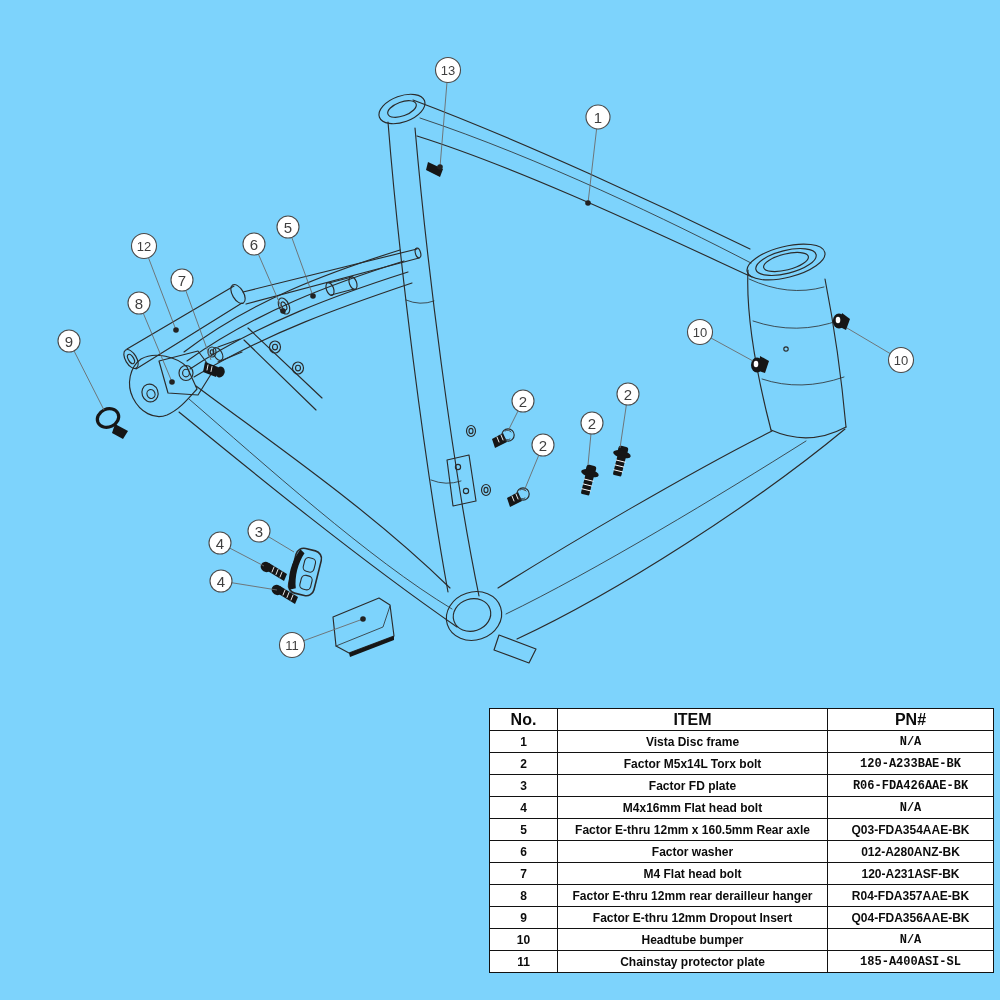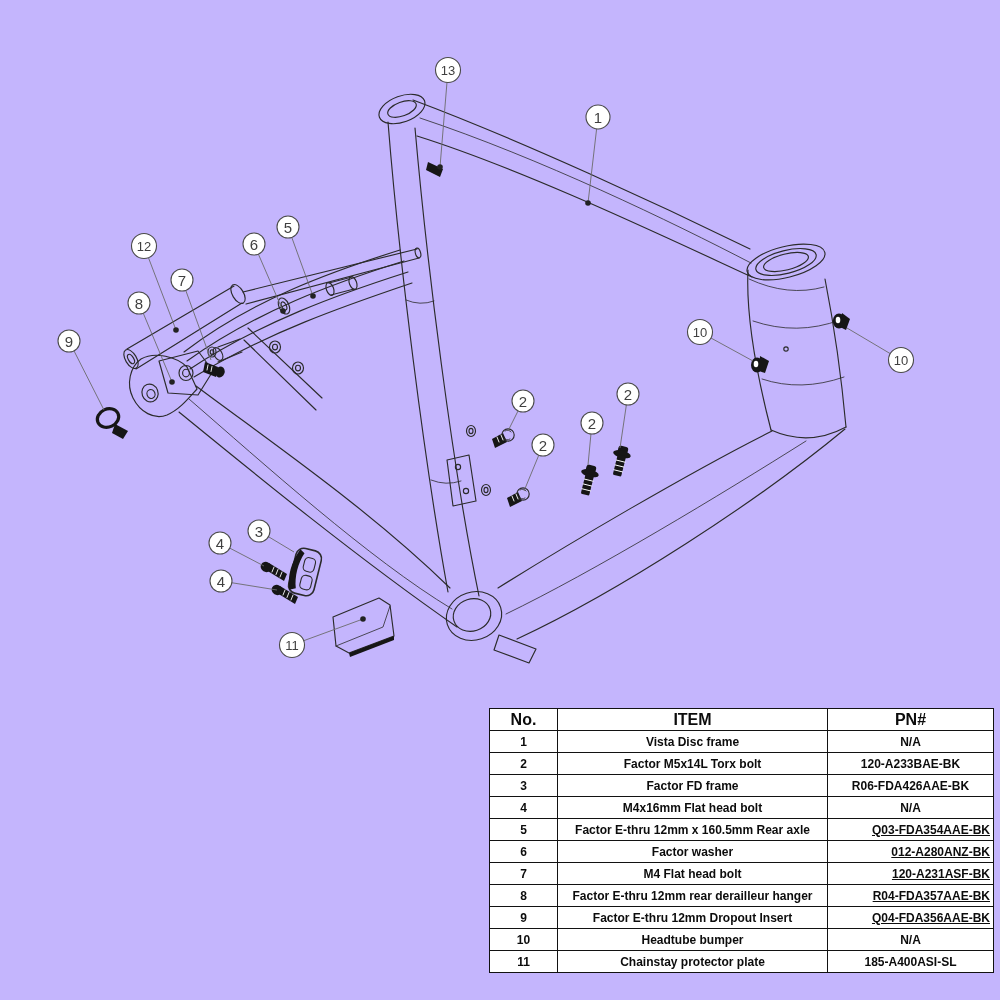--- a/index.html
+++ b/index.html
@@ -1,40 +1,40 @@
 <!DOCTYPE html>
 <html style="--line: #2b2b2b; --leader: #6b6b6b; --balloon: #4a4a4a; --balloon-text: #3f3f3f; --dark: #161616; --tbl: #121212;"><head>
 <meta charset="utf-8">
 <style>
   :root{
     --line:#2b2b2b; --leader:#6b6b6b; --balloon:#4a4a4a; --balloon-text:#3f3f3f;
     --dark:#161616; --tbl:#121212;
   }
   html,body{margin:0;padding:0;background:#fff;}
   body{width:1000px;height:1000px;position:relative;font-family:"Liberation Sans",sans-serif;}
-  .stage{position:absolute;inset:0;background:#c4b5fd;}
+  .stage{position:absolute;inset:0;background:#7dd3fc;}
   svg.diagram{position:absolute;left:0;top:0;}
   #frame{stroke:var(--line);stroke-width:1.15;fill:none;stroke-linecap:round;stroke-linejoin:round;}
   #frame .thin{stroke-width:0.8;}
   #frame .dark{fill:var(--dark);stroke:none;}
   #frame .wt{stroke:#ffffff;stroke-width:0.9;fill:none;}
   #callout-layer line{stroke:var(--leader);stroke-width:0.9;}
   #callout-layer circle.balloon{fill:#fff;stroke:var(--balloon);stroke-width:1.1;}
   #callout-layer circle.dot{fill:#222;stroke:none;}
   #callout-layer text{fill:var(--balloon-text);font-family:"Liberation Sans",sans-serif;}
   table.parts-table{position:absolute;left:489px;top:708px;border-collapse:collapse;table-layout:fixed;background:#fff;}
   table.parts-table th, table.parts-table td{
     border:1.6px solid var(--tbl);font-size:12px;font-weight:700;color:#0c0c0c;
     height:21px;line-height:1;padding:0 3px;white-space:nowrap;overflow:hidden;
   }
   table.parts-table th{text-align:center;font-size:16px;}
   td.no-cell{text-align:center;}
   td.item-cell{text-align:center;padding-left:5px;}
-  td.pn-center{text-align:center;}
-  td.pn-left{text-align:right;padding-left:3px;text-decoration:underline;}
+  td.pn-center{text-align:center;font-family:Liberation Mono, monospace;}
+  td.pn-left{text-align:center;padding-left:3px;}
 </style>
 </head>
 <body>
 
 <div class="stage">
 
   <svg class="diagram" width="1000" height="1000" viewBox="0 0 1000 1000" xmlns="http://www.w3.org/2000/svg">
     <g id="frame">
 
       <g>
@@ -341,21 +341,21 @@
           <td class="item-cell">Vista Disc frame</td>
           <td class="pn-center">N/A</td>
         </tr>
         <tr>
           <td class="no-cell">2</td>
           <td class="item-cell">Factor M5x14L Torx bolt</td>
           <td class="pn-center">120-A233BAE-BK</td>
         </tr>
         <tr>
           <td class="no-cell">3</td>
-          <td class="item-cell">Factor FD frame</td>
+          <td class="item-cell">Factor FD plate</td>
           <td class="pn-center">R06-FDA426AAE-BK</td>
         </tr>
         <tr>
           <td class="no-cell">4</td>
           <td class="item-cell">M4x16mm Flat head bolt</td>
           <td class="pn-center">N/A</td>
         </tr>
         <tr>
           <td class="no-cell">5</td>
           <td class="item-cell">Factor E-thru 12mm x 160.5mm Rear axle</td>

